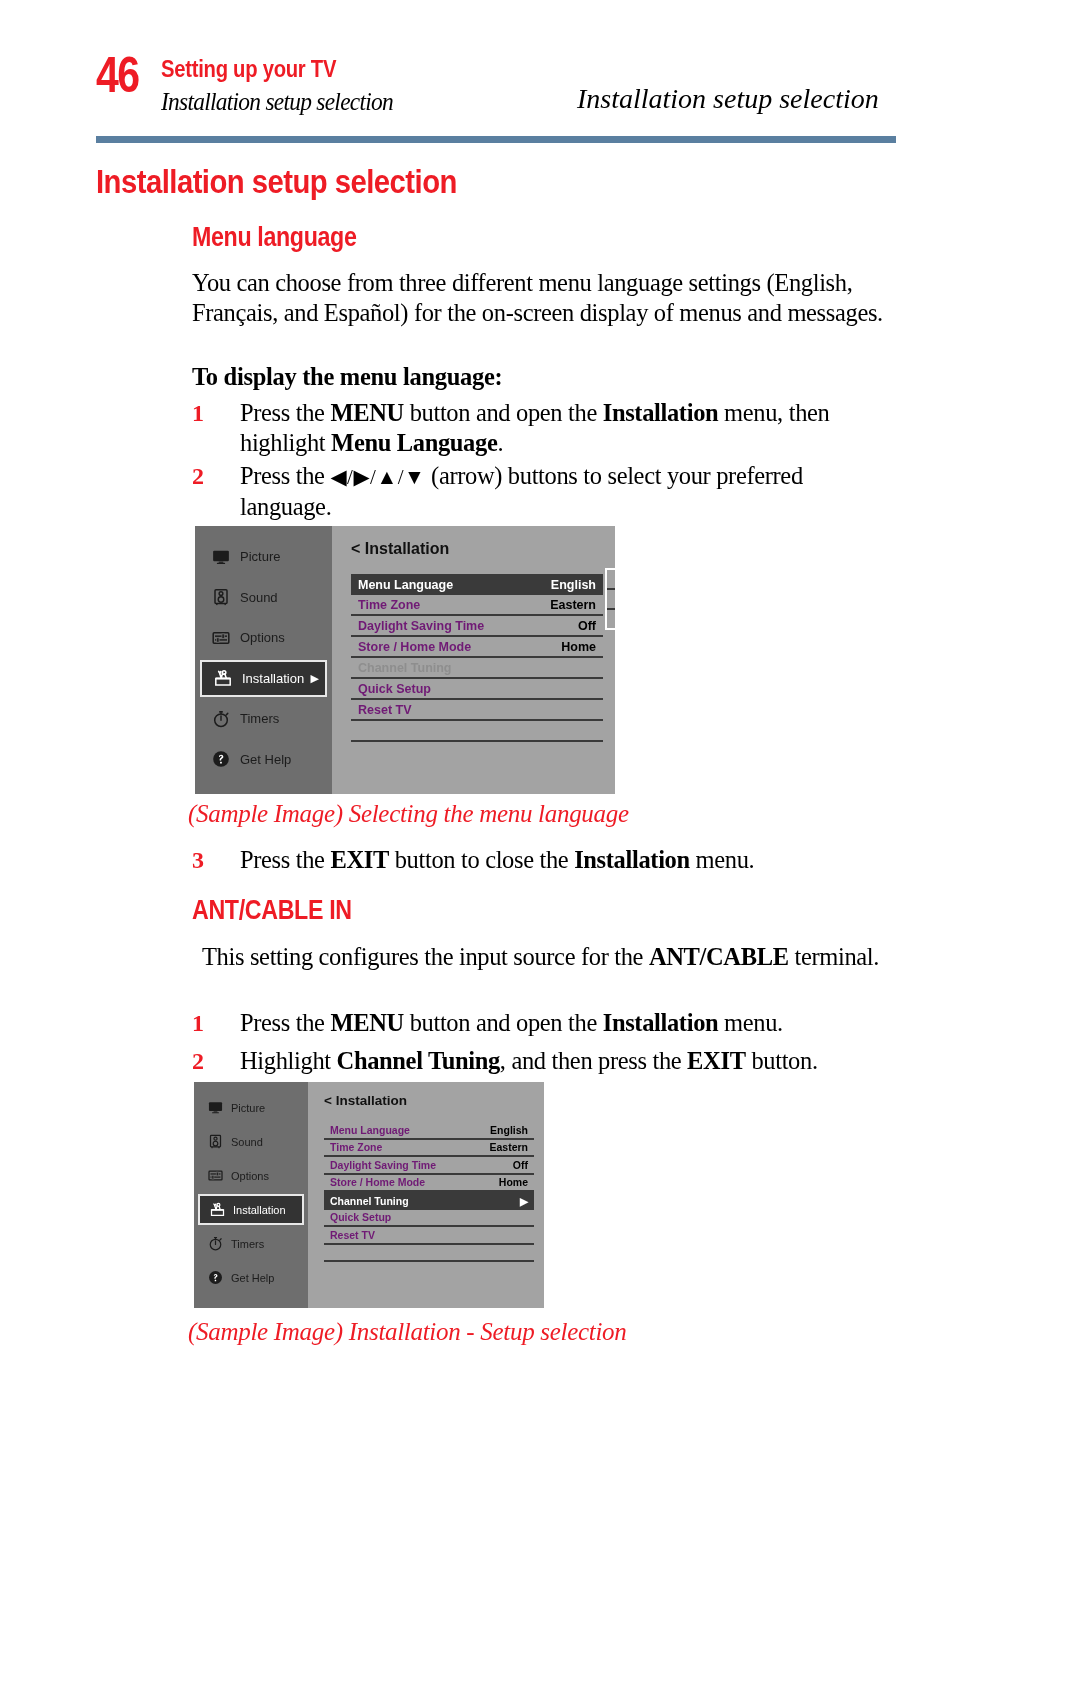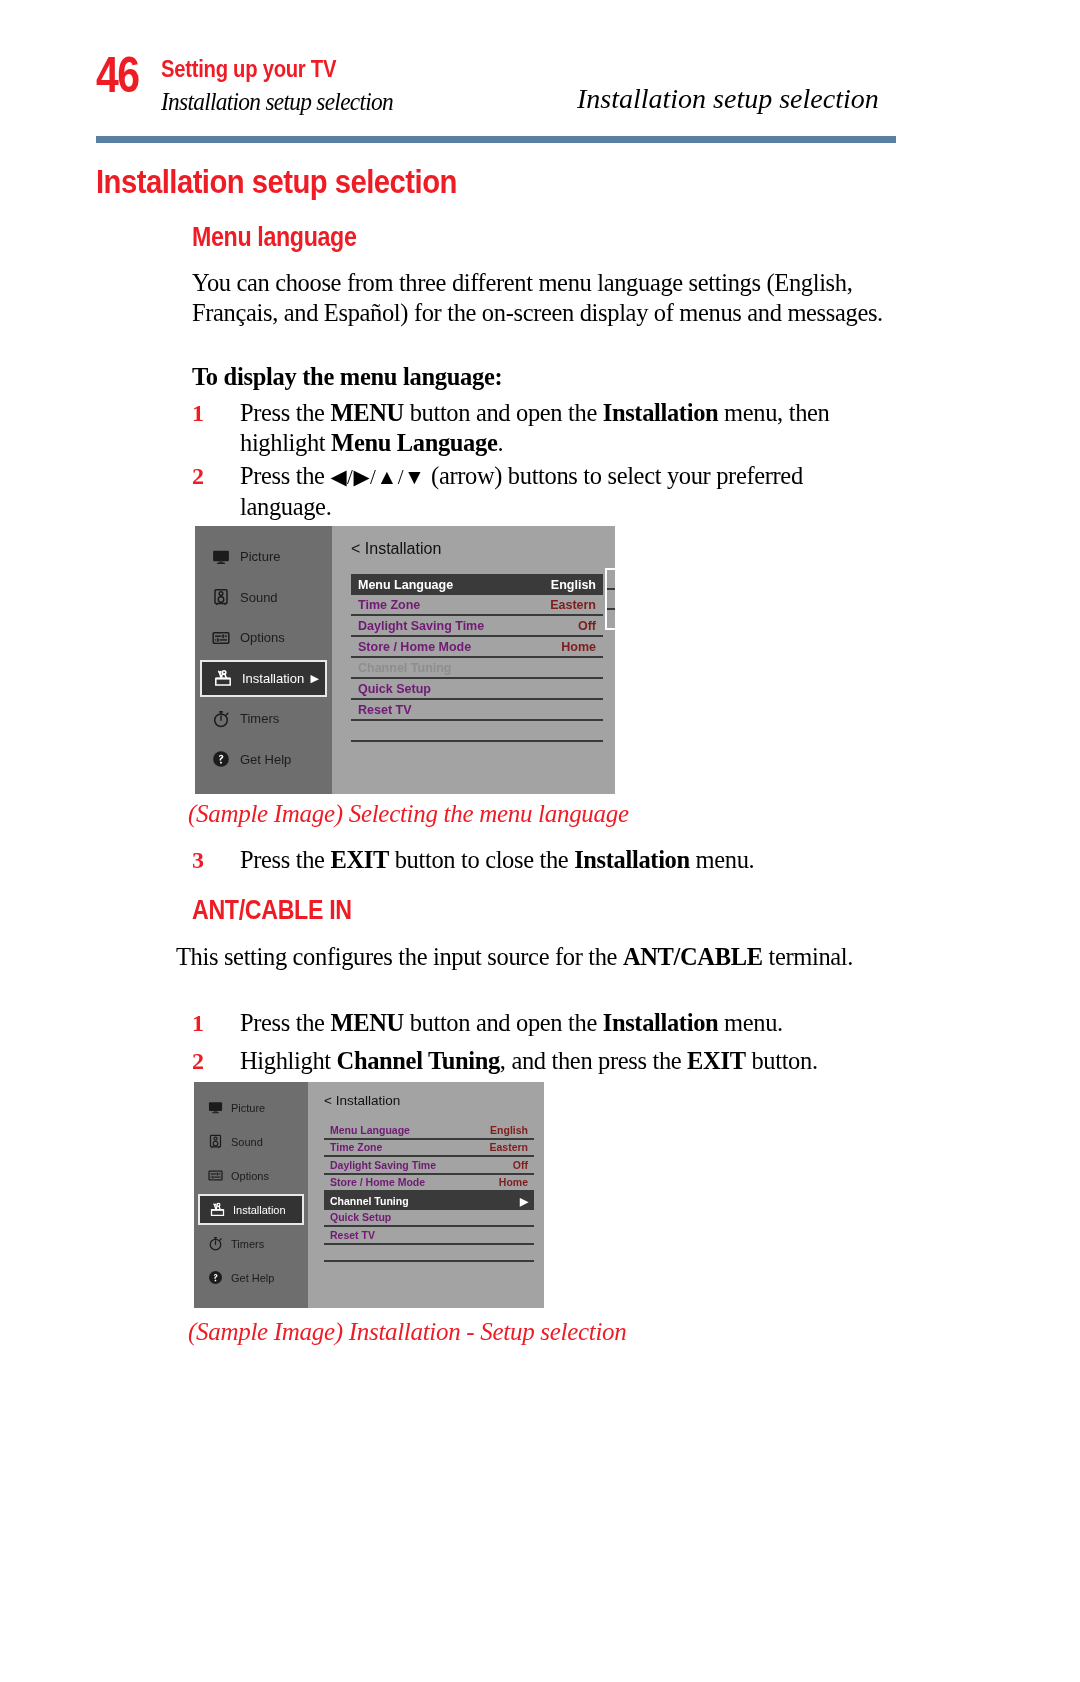--- a/index.html
+++ b/index.html
@@ -207,41 +207,41 @@
   .side-item.selected .lbl { color: #ffffff; }
   .side-caret {
     margin-left: auto;
     color: #ffffff;
     line-height: 1;
   }
 
   .osd-main { position: absolute; }
   .osd-title {
     position: absolute;
-    font-weight: 400;
+    font-weight: 700;
     color: #111;
     white-space: nowrap;
   }
   .osd-rows { position: absolute; }
   .osd-row {
     position: relative;
     display: flex;
     align-items: center;
     box-sizing: border-box;
     border-bottom: 2px solid #3a3a3a;
   }
   .osd-row .rl {
     font-weight: 700;
     color: #701a75;
     white-space: nowrap;
   }
   .osd-row .rv {
     margin-left: auto;
     font-weight: 700;
-    color: #7f1d1d;
+    color: #000000;
     white-space: nowrap;
   }
   .osd-row.dim .rl { color: #8e8e8e; font-weight: 700; }
   .osd-row.hl {
     background: #3a3a3a;
     border-bottom: none;
   }
   .osd-row.hl .rl, .osd-row.hl .rv { color: #ffffff; }
   .osd-row.blank { border-bottom: 2px solid #3a3a3a; }
 
@@ -422,21 +422,21 @@
 
 <div class="steplist" style="left:192px; top:845px; width:700px;">
   <div class="step">
     <span class="num">3</span>
     <span class="step-body">Press the <b>EXIT</b> button to close the <b>Installation</b> menu.</span>
   </div>
 </div>
 
 <div class="h2-red" id="antcable-heading">ANT/CABLE IN</div>
 
-<div class="para" style="left:176px; top:942px; width:700px;">This setting configures the input source for the <b>ANT/CABLE</b> terminal.</div>
+<div class="para" style="left:202px; top:942px; width:700px;">This setting configures the input source for the <b>ANT/CABLE</b> terminal.</div>
 
 <div class="steplist" style="left:192px; top:1008px; width:710px;">
   <div class="step">
     <span class="num">1</span>
     <span class="step-body">Press the <b>MENU</b> button and open the <b>Installation</b> menu.</span>
   </div>
   <div class="step" style="margin-top:8px;">
     <span class="num">2</span>
     <span class="step-body">Highlight <b>Channel Tuning</b>, and then press the <b>EXIT</b> button.</span>
   </div>

